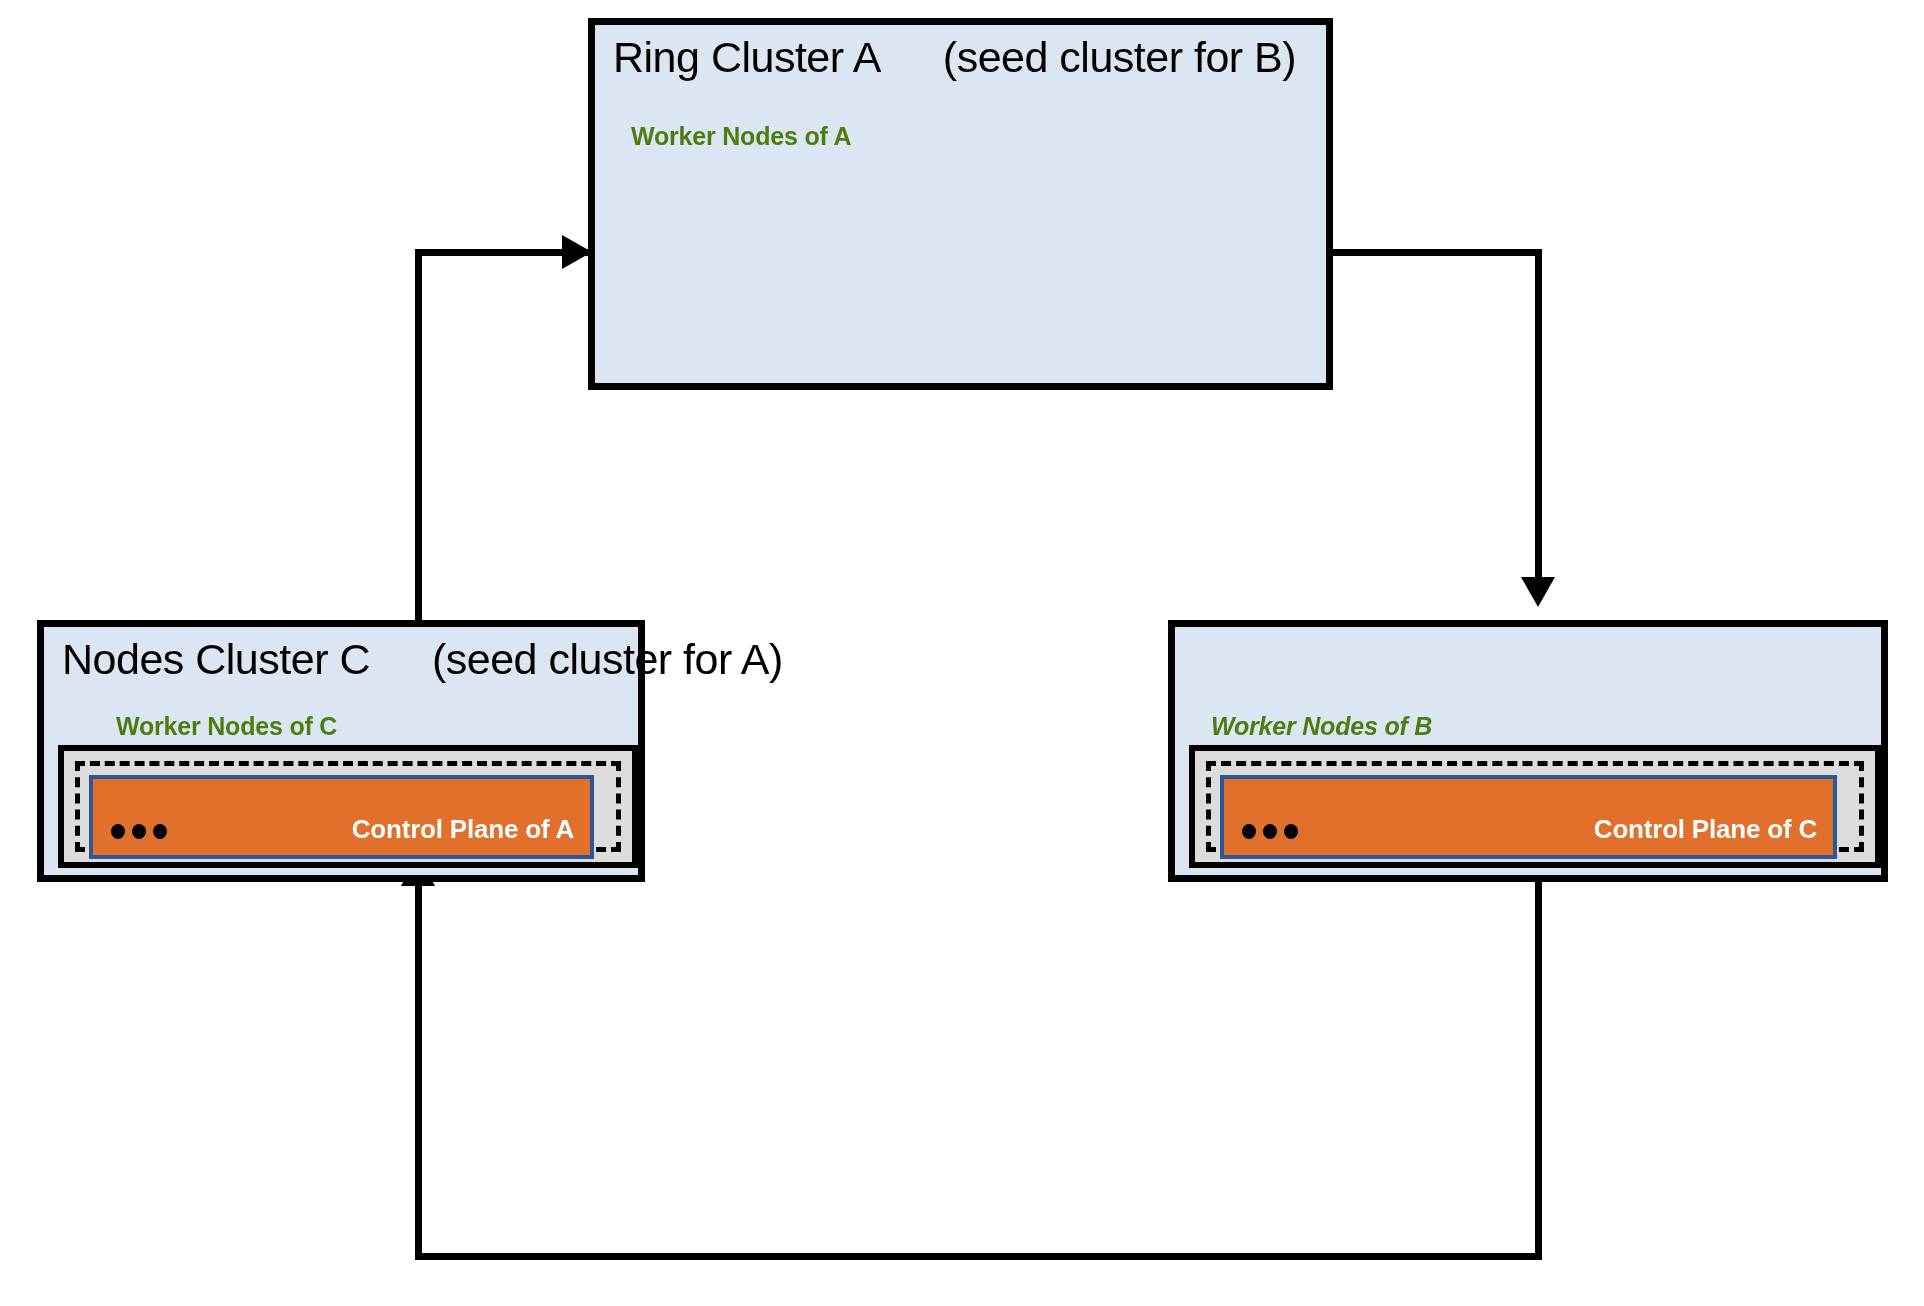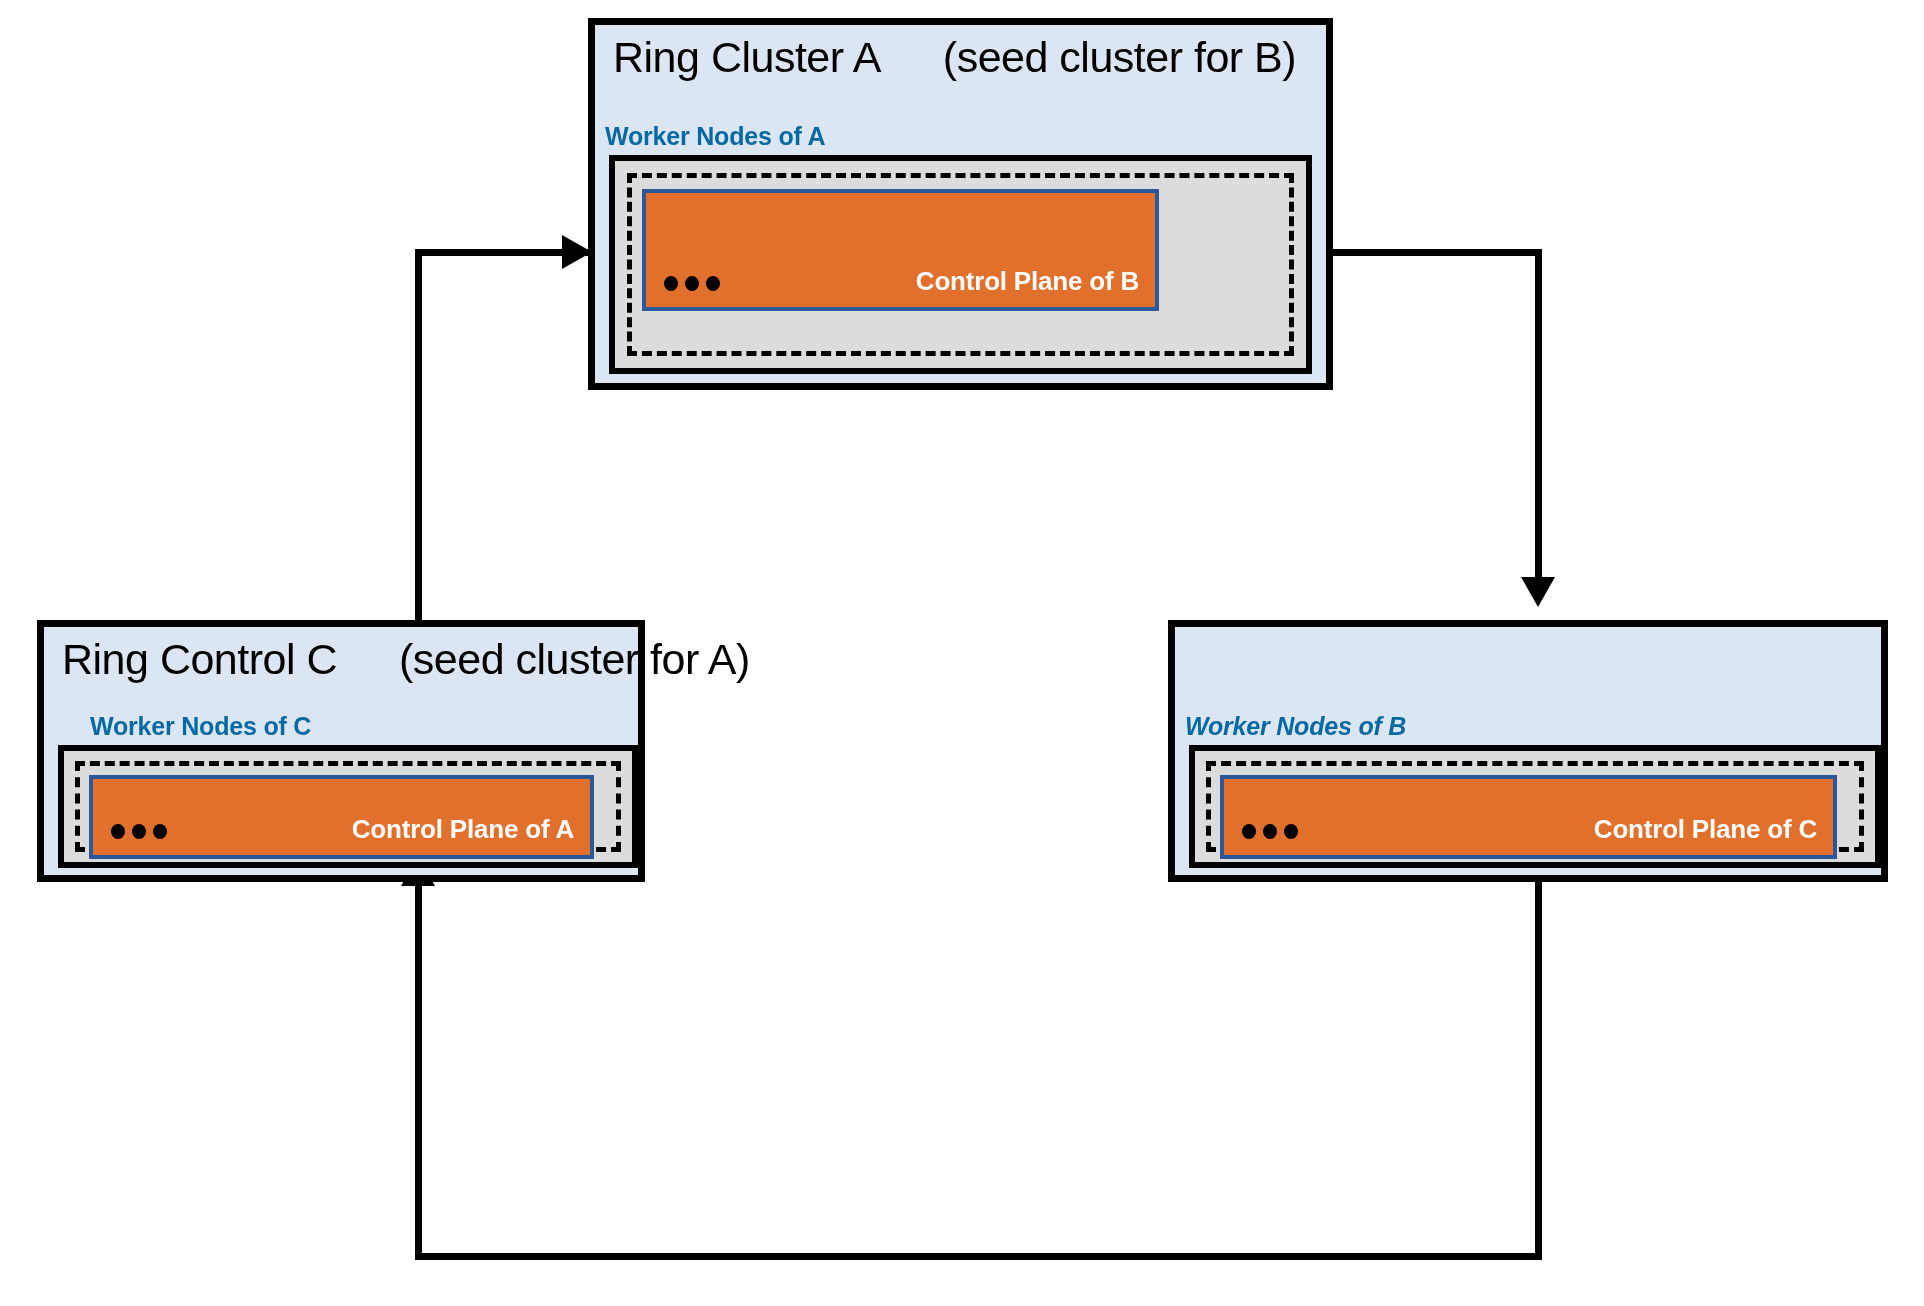--- a/index.html
+++ b/index.html
@@ -39,24 +39,24 @@
   }
   .cluster-title .ct-name {
     display: inline-block;
   }
   .cluster-title .ct-seed {
     display: inline-block;
     margin-left: 62px;
   }
   .worker-label {
     position: absolute;
-    left: 10px;
+    left: 36px;
     font-size: 25px;
     font-weight: bold;
-    color: #0369a1;
+    color: #4d7c0f;
     white-space: nowrap;
     letter-spacing: -0.2px;
   }
 
   
   .worker-box {
     position: absolute;
     background: #dcdcdc;
     border: 6px solid #000000;
     box-sizing: border-box;
@@ -146,37 +146,25 @@
   <div class="line" style="left:415px; top:1253px; width:1127px; height:7px;"></div>
   <div class="line" style="left:415px; top:882px; width:7px; height:378px;"></div>
   <div class="arrow-head arrow-up" style="left:401px; top:856px;"></div>
 
   <div class="cluster" style="left:588px; top:18px; width:745px; height:372px;">
     <div class="cluster-title">
       <span class="ct-name">Ring Cluster A</span><span class="ct-seed">(seed cluster for B)</span>
     </div>
     <div class="worker-label" style="top:97px;">Worker Nodes of A</div>
 
-    <div class="worker-box" style="left:14px; top:130px; width:703px; height:219px;">
-      <div class="dashed-box" style="left:12px; top:12px; right:12px; bottom:12px;">
-        <div class="control-plane" style="left:10px; top:11px; width:517px; height:122px;">
-          <div class="dots">
-            <i></i>
-              <i></i>
-              <i></i>
-          </div>
-          <div class="cp-label">Control Plane of B</div>
-        </div>
-      </div>
-    </div>
   </div>
 
   <div class="cluster" style="left:37px; top:620px; width:608px; height:262px;">
     <div class="cluster-title">
-      <span class="ct-name">Ring Control C</span><span class="ct-seed">(seed cluster for A)</span>
+      <span class="ct-name">Nodes Cluster C</span><span class="ct-seed">(seed cluster for A)</span>
     </div>
     <div class="worker-label" style="top:85px;margin-left:36px;">Worker Nodes of C</div>
 
     <div class="worker-box" style="left:14px; top:118px; width:580px; height:123px;padding-left:10px;">
       <div class="dashed-box" style="left:11px; top:10px; right:11px; bottom:10px;">
         <div class="control-plane" style="left:9px; top:9px; width:505px; height:84px;">
           <div class="dots">
             <i></i>
               <i></i>
               <i></i>

